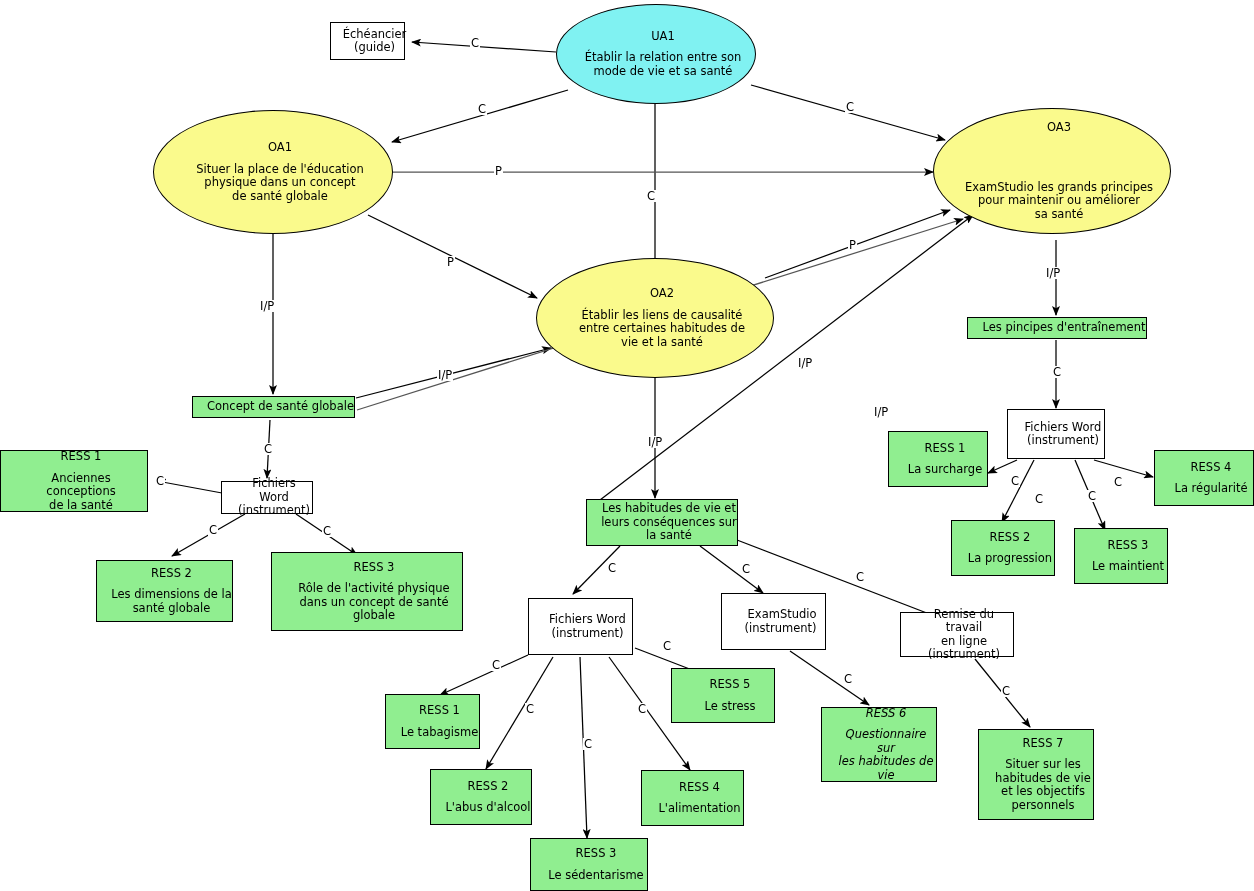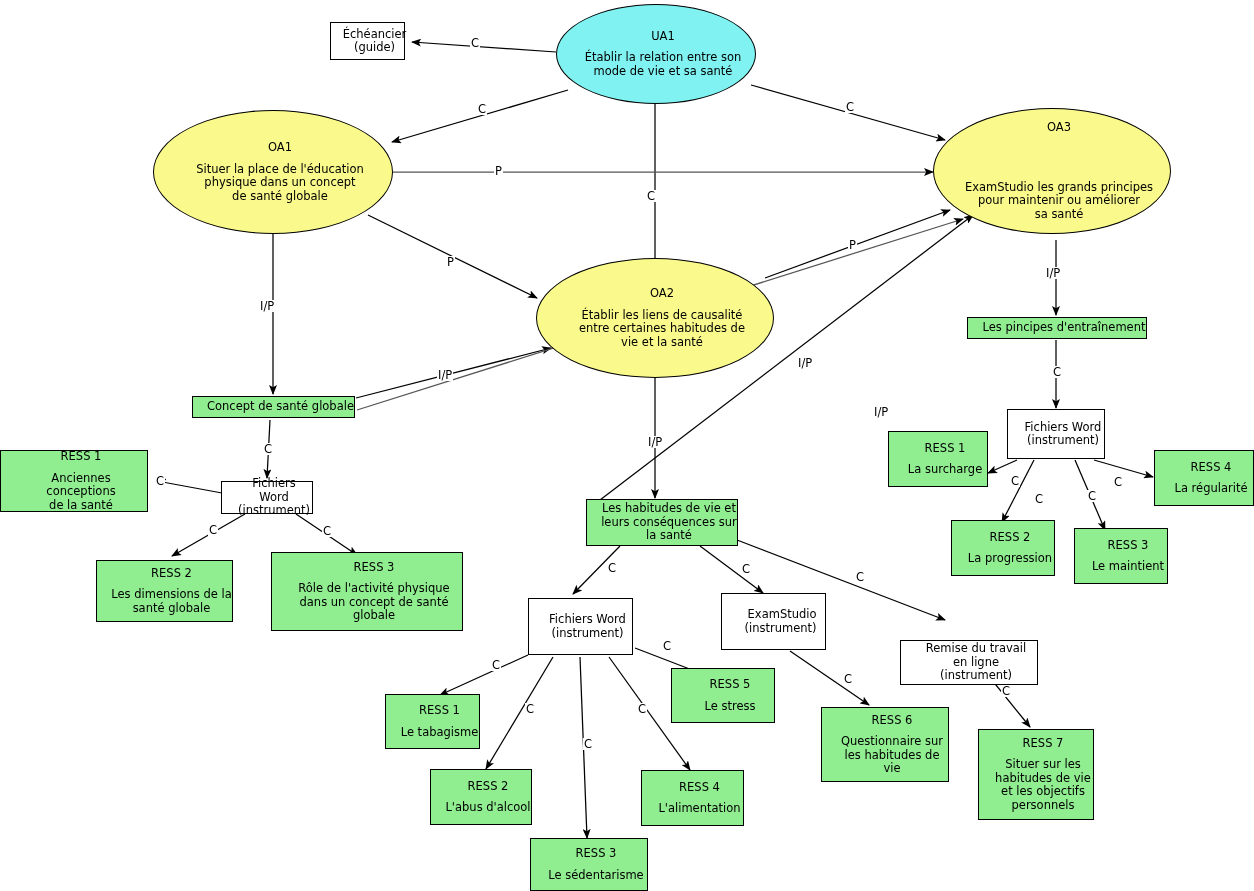--- a/index.html
+++ b/index.html
@@ -157,21 +157,21 @@
   <div class="node rect" style="left:528px;top:598px;width:105px;height:57px;">
     <div class="body">Fichiers Word
 (instrument)</div>
   </div>
 
   <div class="node rect" style="left:721px;top:593px;width:105px;height:57px;text-align:right;">
     <div class="body">ExamStudio
 (instrument)</div>
   </div>
 
-  <div class="node rect" style="left:900px;top:640px;width:138px;height:45px;">
+  <div class="node rect" style="left:900px;top:612px;width:114px;height:45px;">
     <div class="body">Remise du travail
 en ligne
 (instrument)</div>
   </div>
 
   <div class="node green" style="left:0px;top:450px;width:148px;height:62px;">
     <div class="title">RESS 1</div>
     <div class="body">Anciennes conceptions
 de la santé</div>
   </div>
@@ -227,21 +227,21 @@
   <div class="node green" style="left:641px;top:770px;width:103px;height:56px;">
     <div class="title">RESS 4</div>
     <div class="body">L'alimentation</div>
   </div>
 
   <div class="node green" style="left:671px;top:668px;width:104px;height:55px;">
     <div class="title">RESS 5</div>
     <div class="body">Le stress</div>
   </div>
 
-  <div class="node green" style="left:821px;top:707px;width:128px;height:75px;">
+  <div class="node green" style="left:821px;top:707px;width:116px;height:75px;font-style:italic;">
     <div class="title">RESS 6</div>
     <div class="body">Questionnaire sur
 les habitudes de
 vie</div>
   </div>
 
   <div class="node green" style="left:978px;top:729px;width:116px;height:91px;">
     <div class="title">RESS 7</div>
     <div class="body">Situer sur les
 habitudes de vie

